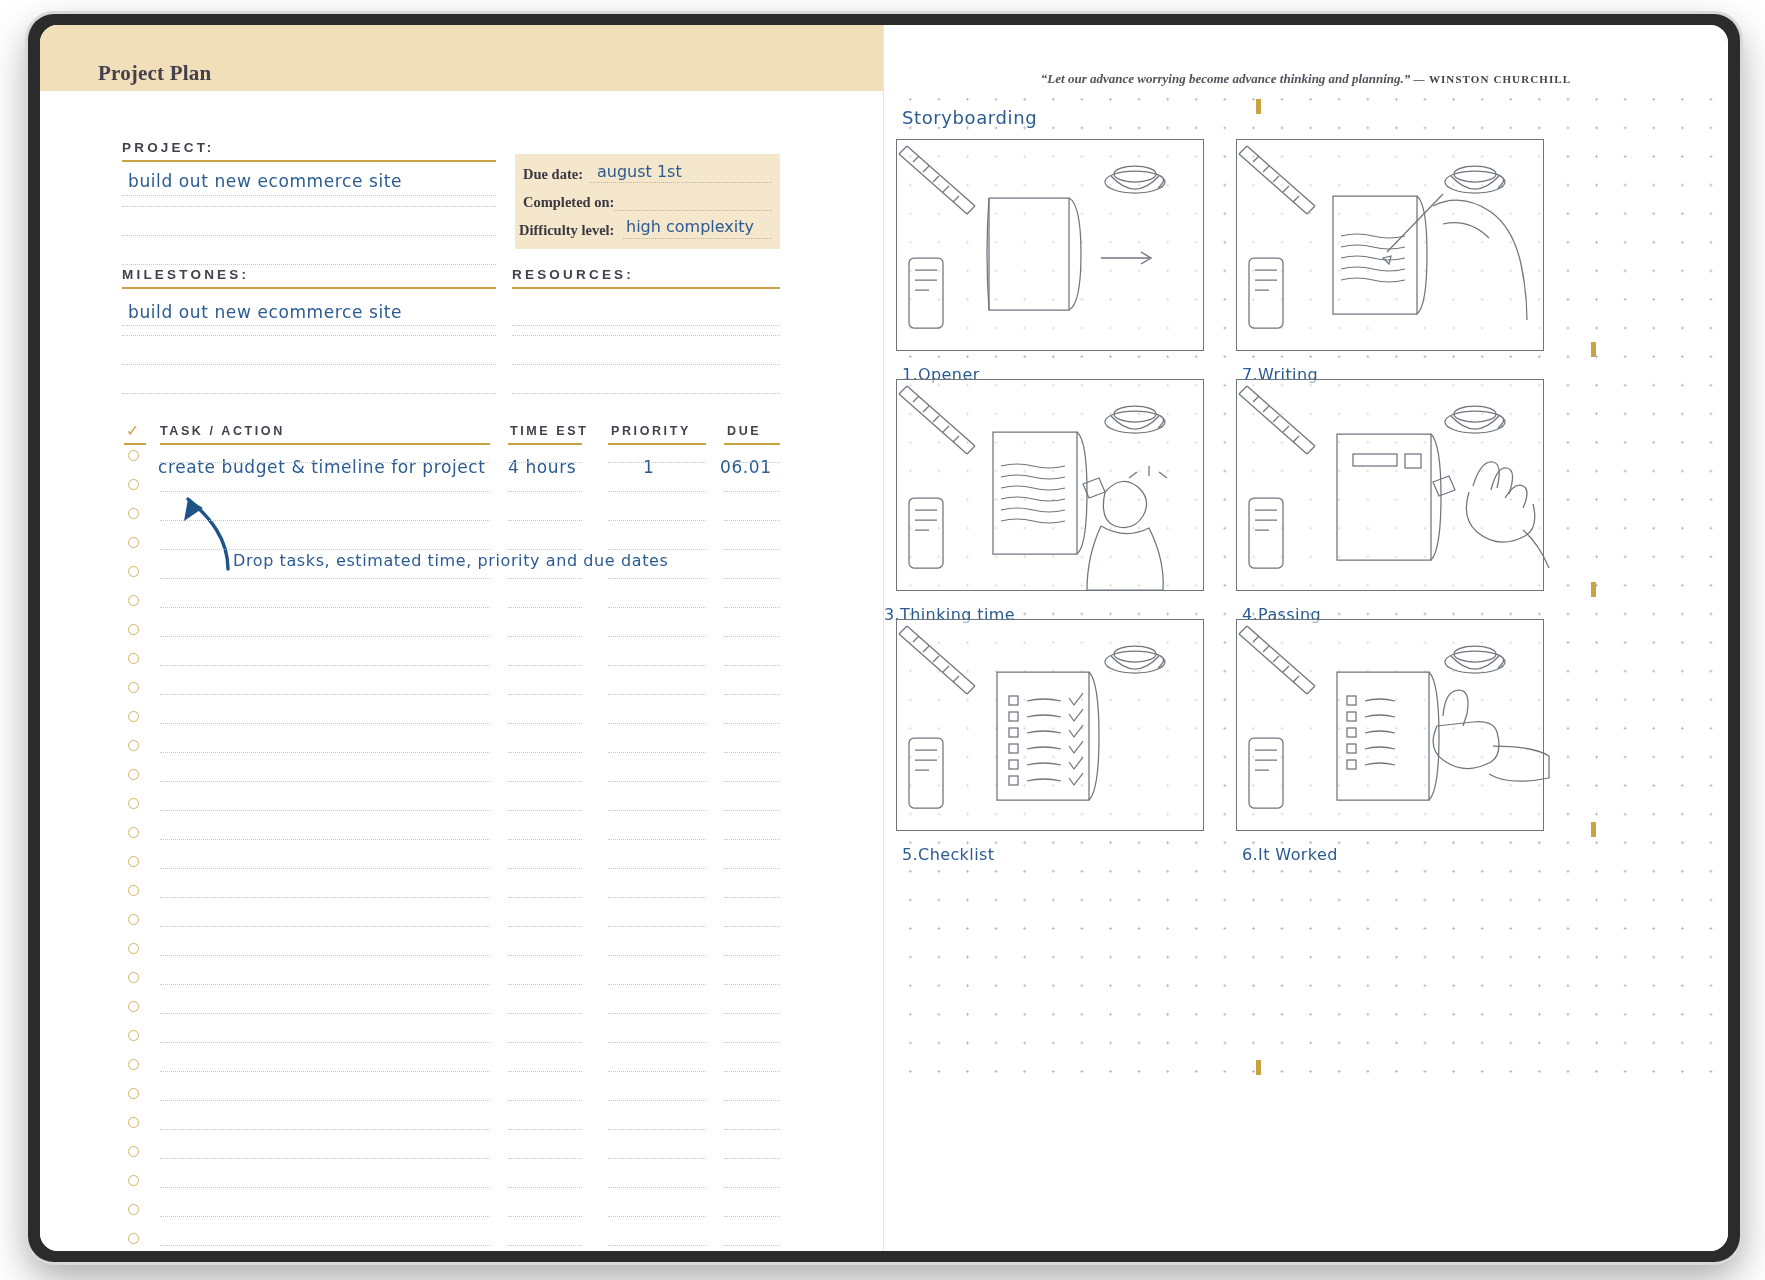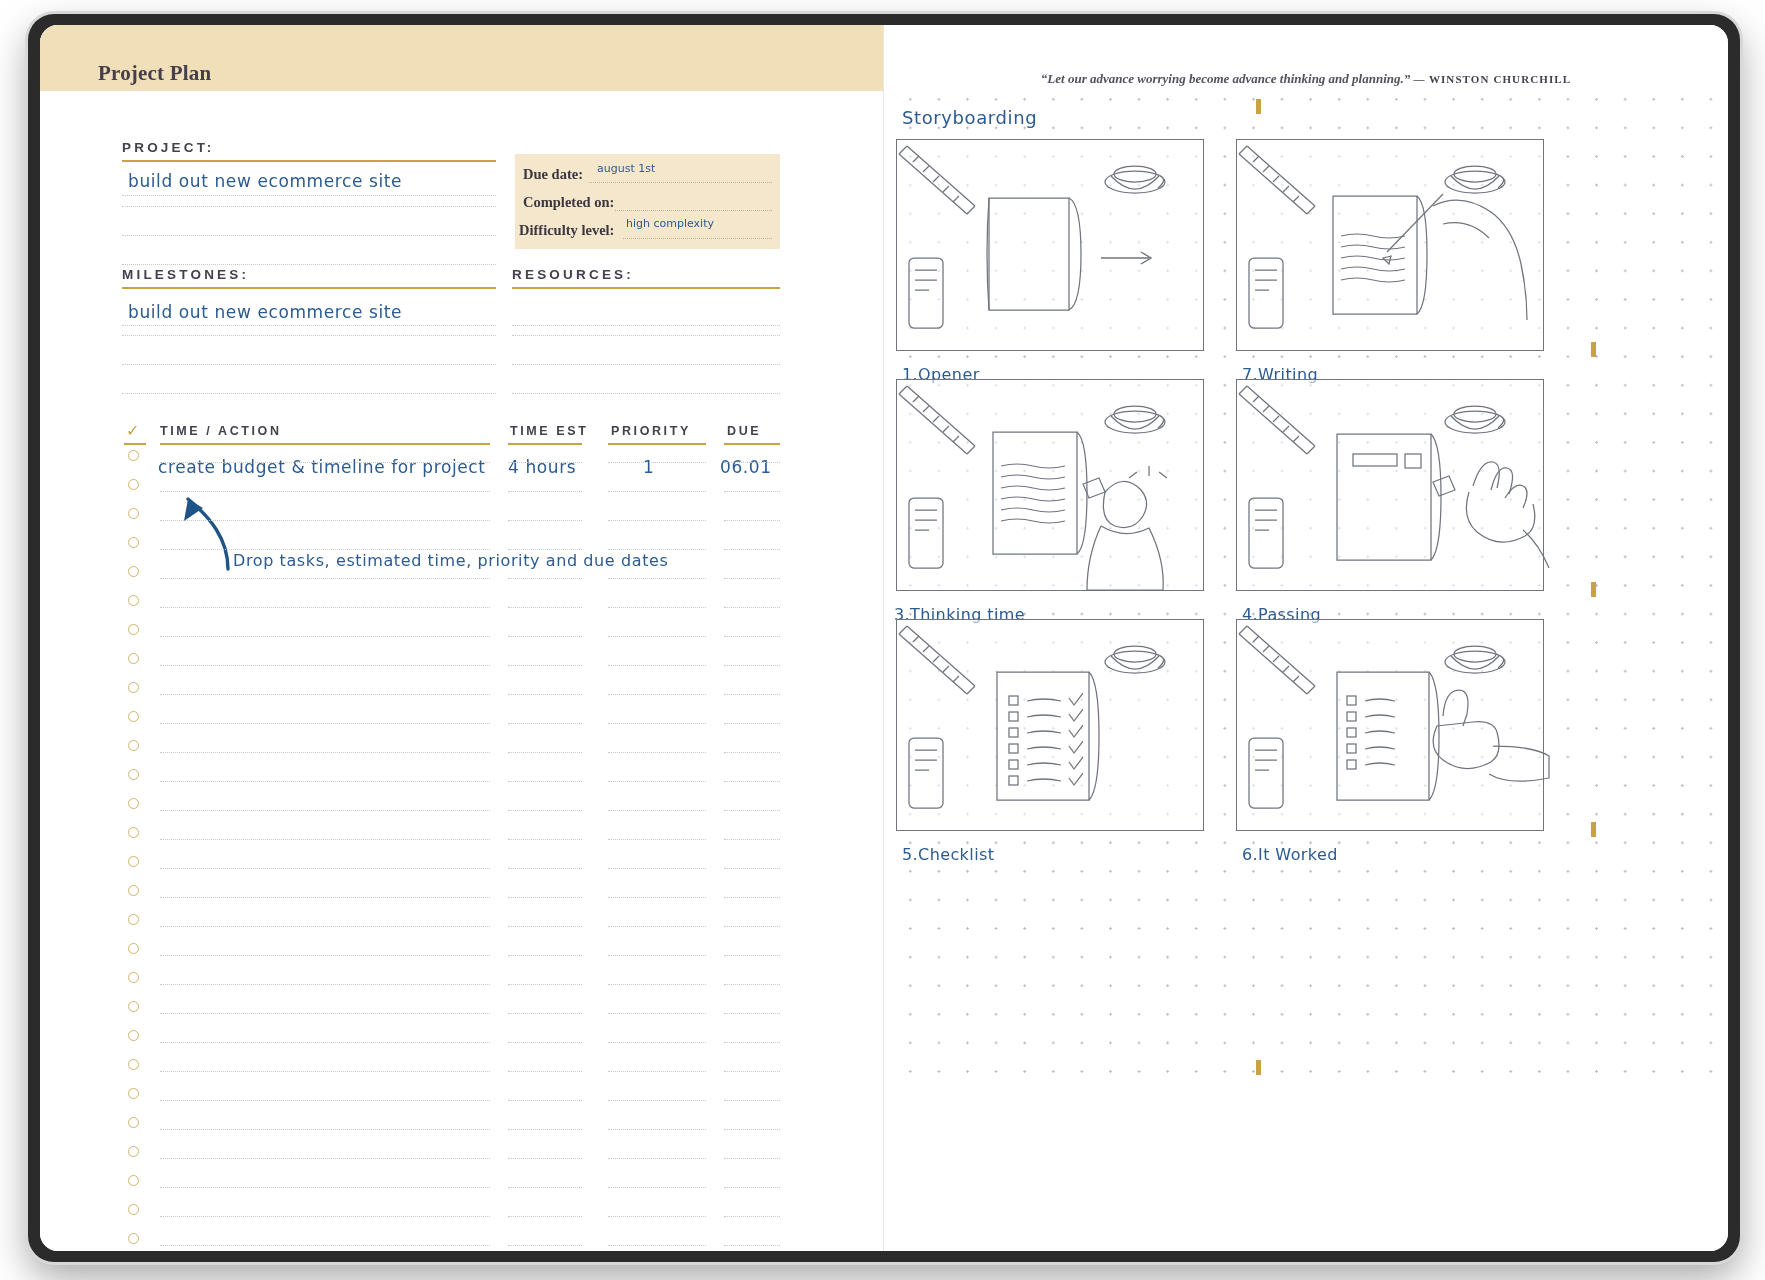--- a/index.html
+++ b/index.html
@@ -107,21 +107,21 @@
   }
   .dd-dots {
     position: absolute;
     height: 0;
     border-top: 1.5px dotted #bdb49f;
   }
   .dd-val {
     position: absolute;
     font-family: "DejaVu Sans", sans-serif;
     color: #2b5b92;
-    font-size: 11px;
+    font-size: 16px;
     white-space: nowrap;
   }
 
   
   .th {
     position: absolute;
     font-size: 12.5px;
     font-weight: bold;
     letter-spacing: 2.6px;
     color: #45404c;
@@ -250,21 +250,21 @@
 
       <div class="section-label" style="left:472px; top:242px;">RESOURCES:</div>
       <div class="gold-rule" style="left:472px; top:262px; width:268px;"></div>
       <div class="hand" style="left:478px; top:277px;"></div>
       <div class="dotted-rule" style="left:472px; top:300px; width:268px;"></div>
       <div class="dotted-rule" style="left:472px; top:310px; width:268px;"></div>
       <div class="dotted-rule" style="left:472px; top:339px; width:268px;"></div>
       <div class="dotted-rule" style="left:472px; top:368px; width:268px;"></div>
 
       <div class="checkmark-head">✓</div>
-      <div class="th" style="left:120px; top:399px;">TIME / ACTION</div>
+      <div class="th" style="left:120px; top:399px;">TASK / ACTION</div>
       <div class="th" style="left:470px; top:399px;">TIME EST</div>
       <div class="th" style="left:571px; top:399px;">PRIORITY</div>
       <div class="th" style="left:687px; top:399px;">DUE</div>
 
       <div class="gold-rule" style="left:84px; top:418px; width:22px;"></div>
       <div class="gold-rule" style="left:120px; top:418px; width:330px;"></div>
       <div class="gold-rule" style="left:468px; top:418px; width:74px;"></div>
       <div class="gold-rule" style="left:568px; top:418px; width:98px;"></div>
       <div class="gold-rule" style="left:684px; top:418px; width:56px;"></div>
 
@@ -510,21 +510,21 @@
                 <path d="M208 112 q 18 -20 36 -2 q 10 12 2 26 q -10 16 -28 10 q -16 -6 -10 -34"></path>
                 <path d="M204 146 q 24 14 48 2 q 16 32 14 62 l-76 0 q 0 -34 14 -64"></path>
                 <path d="M252 86 l0 10 M262 92 l8 6 M240 92 l-8 6"></path>
               </g>
               <g stroke="#6f747d" stroke-width="1.1" fill="none" d="">
                 <path d="M104 86 q 16 -4 32 0 q 16 4 32 0 M104 97 q 16 -4 32 0 q 16 4 32 0 M104 108 q 16 -4 32 0 q 16 4 32 0 M104 119 q 16 -4 32 0 q 16 4 32 0 M104 130 q 16 -4 32 0 q 16 4 32 0 M104 141 q 16 -4 32 0 q 16 4 32 0 " stroke="#6f747d" stroke-width="1.1" fill="none"></path>
               </g>
               <path d="M186 104 l16 -6 l6 14 l-16 6 z" stroke="#6f747d" fill="none" stroke-width="1.2"></path>
             </svg>
           </div>
-          <div class="frame-caption" style="left: 10px; top: 580px;">3.Thinking time</div>
+          <div class="frame-caption" style="left: 0; top: 580px;">3.Thinking time</div>
           <div class="frame" style="left: 352px; top: 354px; width: 308px; height: 212px;">
             <svg width="308" height="212" viewBox="0 0 308 212">
               <g stroke="#6f747d" stroke-width="1.25" fill="none">
                 <path d="M2 14 L 70 74 M 10 6 L 78 66 M2 14 L10 6 M70 74 L78 66"></path>
                 <path d="M16 22 l6 -6 M26 32 l6 -6 M36 42 l6 -6 M46 52 l6 -6 M56 62 l6 -6"></path>
                 <rect x="12" y="118" width="34" height="70" rx="5"></rect>
                 <path d="M18 130 h22 M18 140 h22 M18 150 h14"></path>
                 <ellipse cx="238" cy="42" rx="30" ry="11"></ellipse>
                 <path d="M214 36 q 24 26 48 0"></path>
                 <ellipse cx="238" cy="34" rx="21" ry="8"></ellipse>

